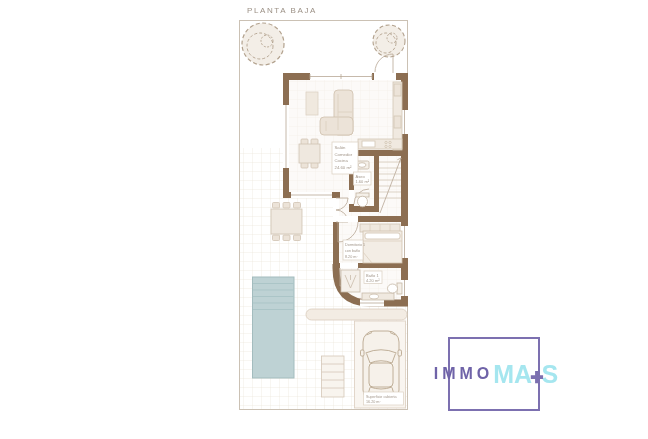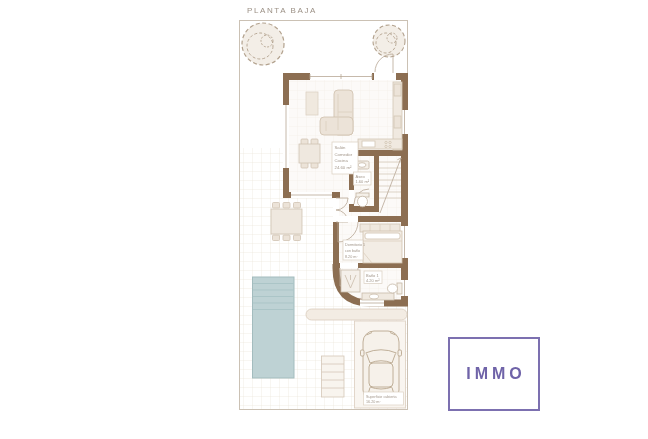--- a/index.html
+++ b/index.html
@@ -219,15 +219,20 @@
     </g>
     <g>
       <rect x="363.5" y="392" width="40" height="13" fill="#ffffff" stroke="#ddd2c4" stroke-width="0.7"></rect>
       <text x="366" y="397.5" font-size="3.7">Superficie cubierta</text>
       <text x="366" y="402.8" font-size="3.7">16.20 m²</text>
     </g>
   </svg>
 
   <div class="logo">
     <div class="logo-immo">IMMO</div>
+    <div class="logo-mas">
+      <span>MA</span>
+      <span class="logo-plus">✚</span>
+      <span>S</span>
+    </div>
   </div>
 
 </div>
 
 </body></html>

